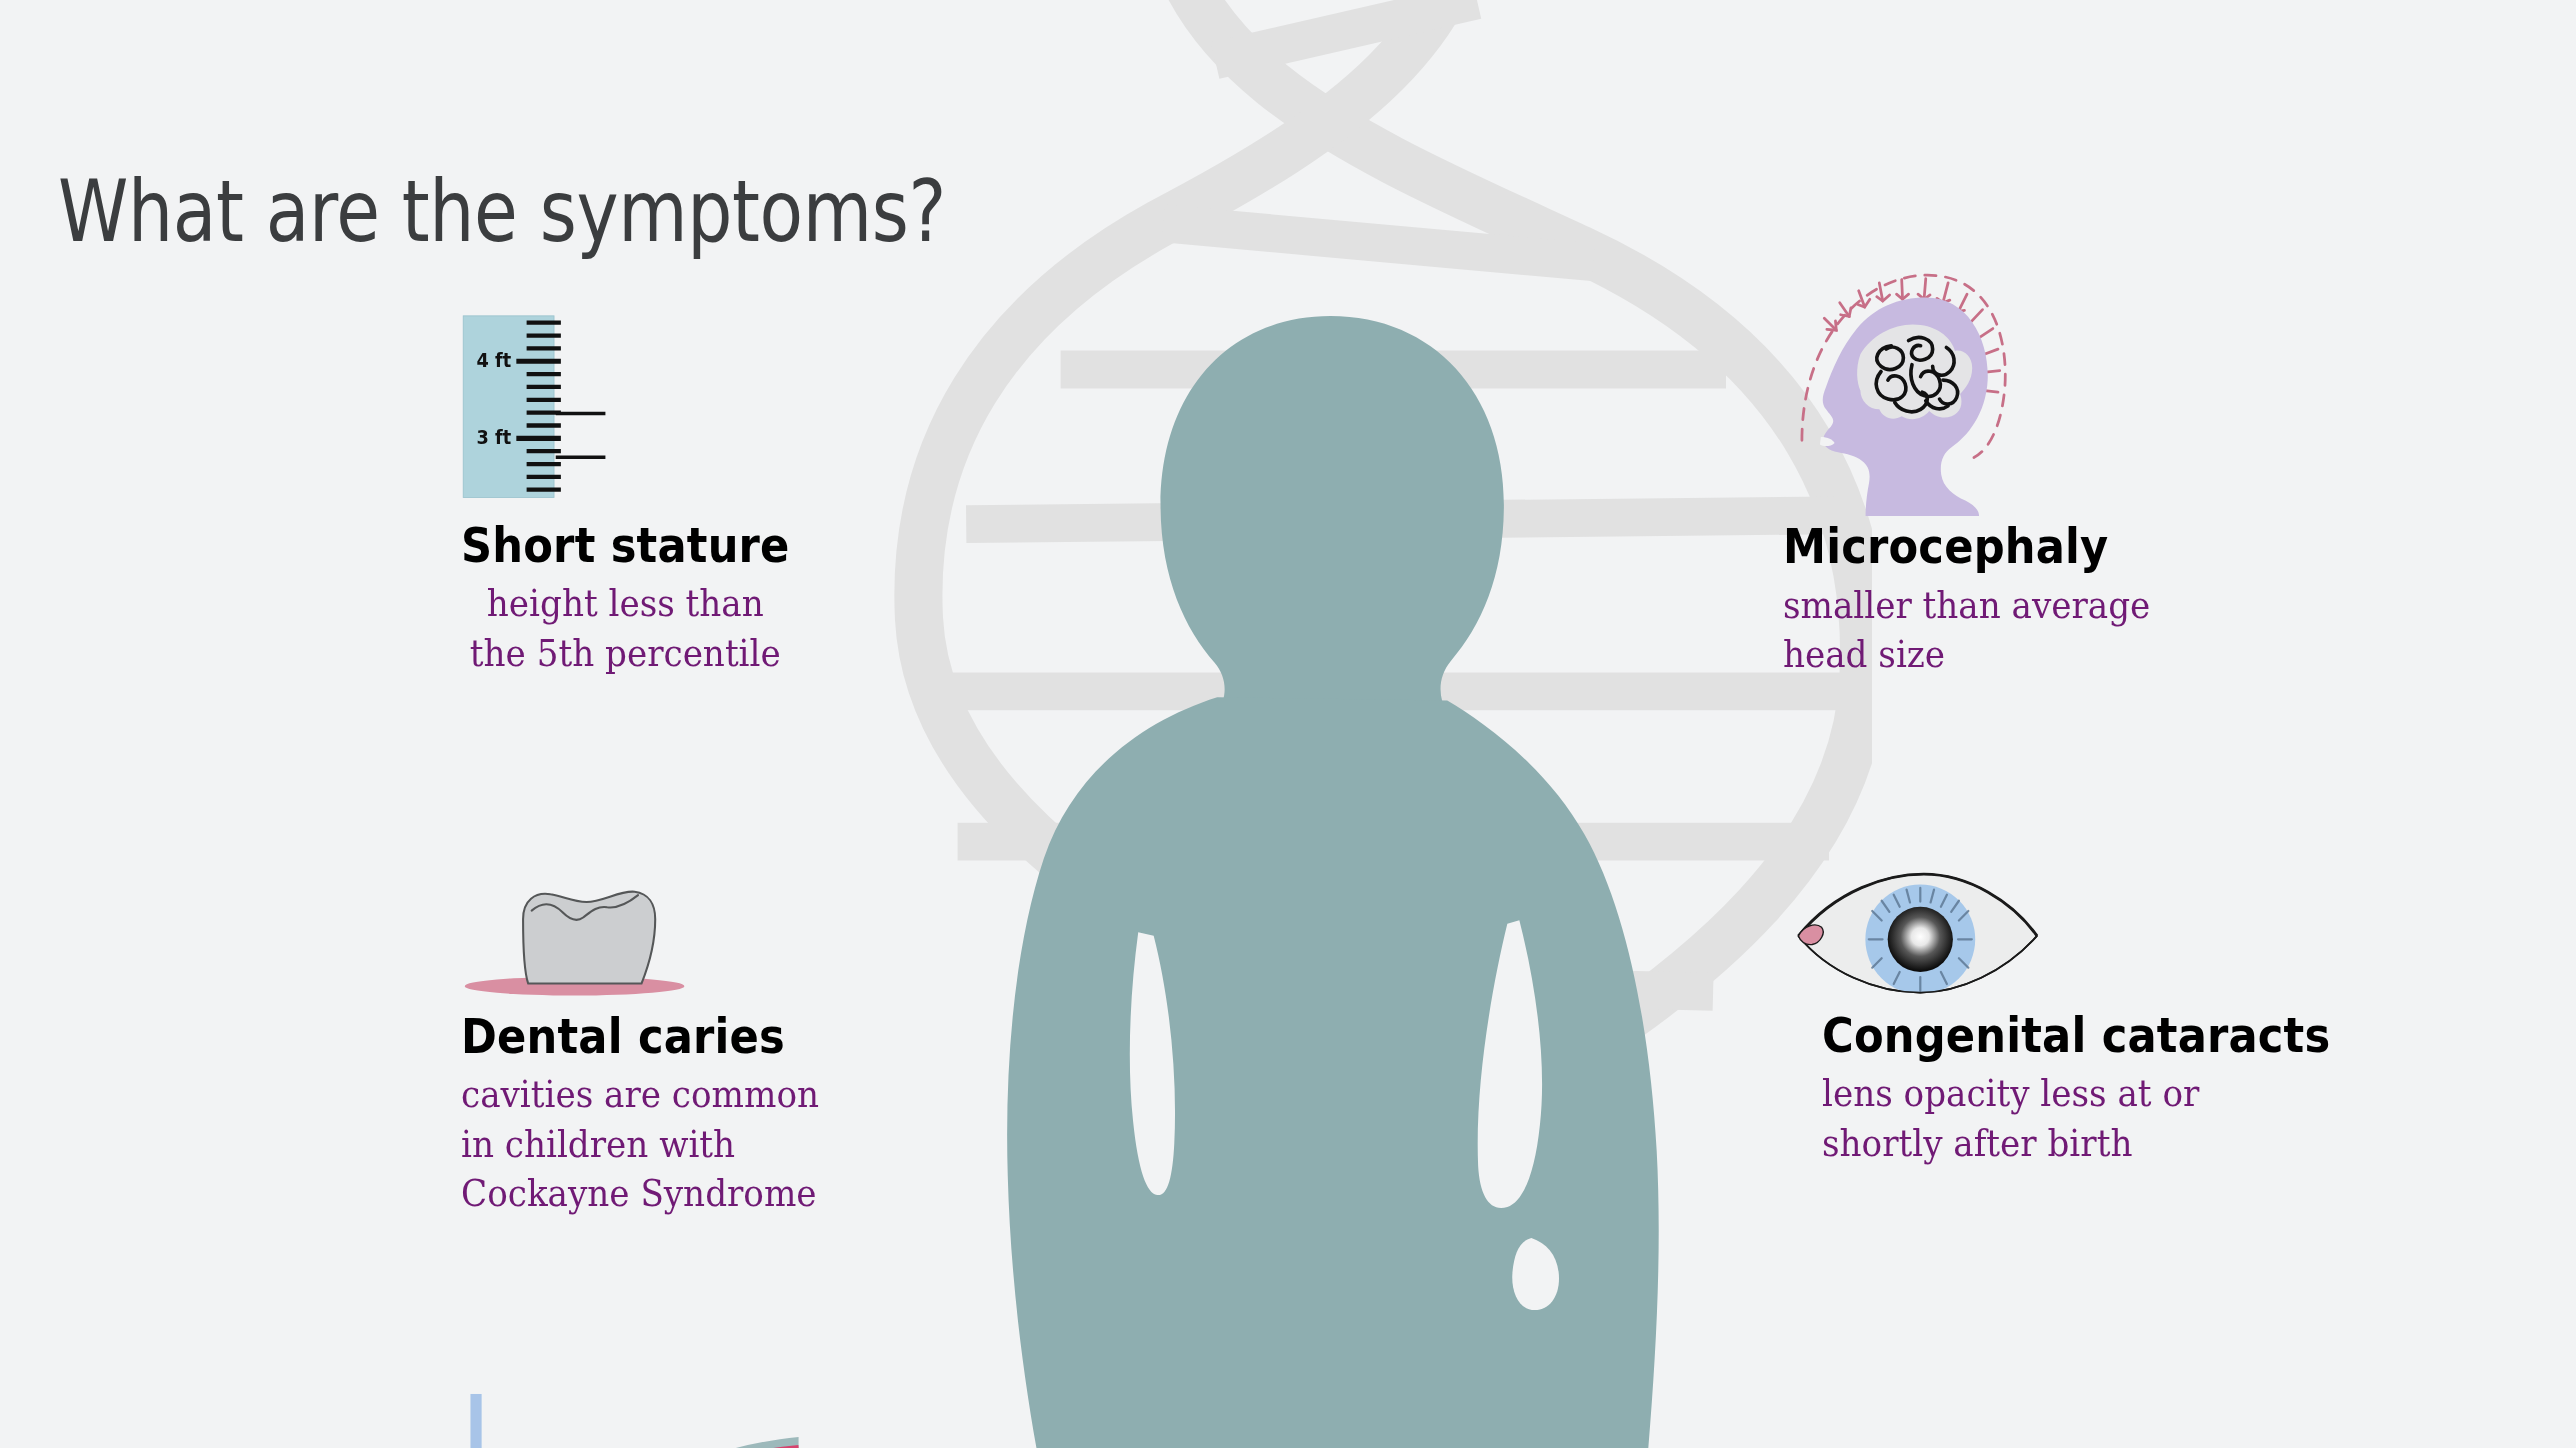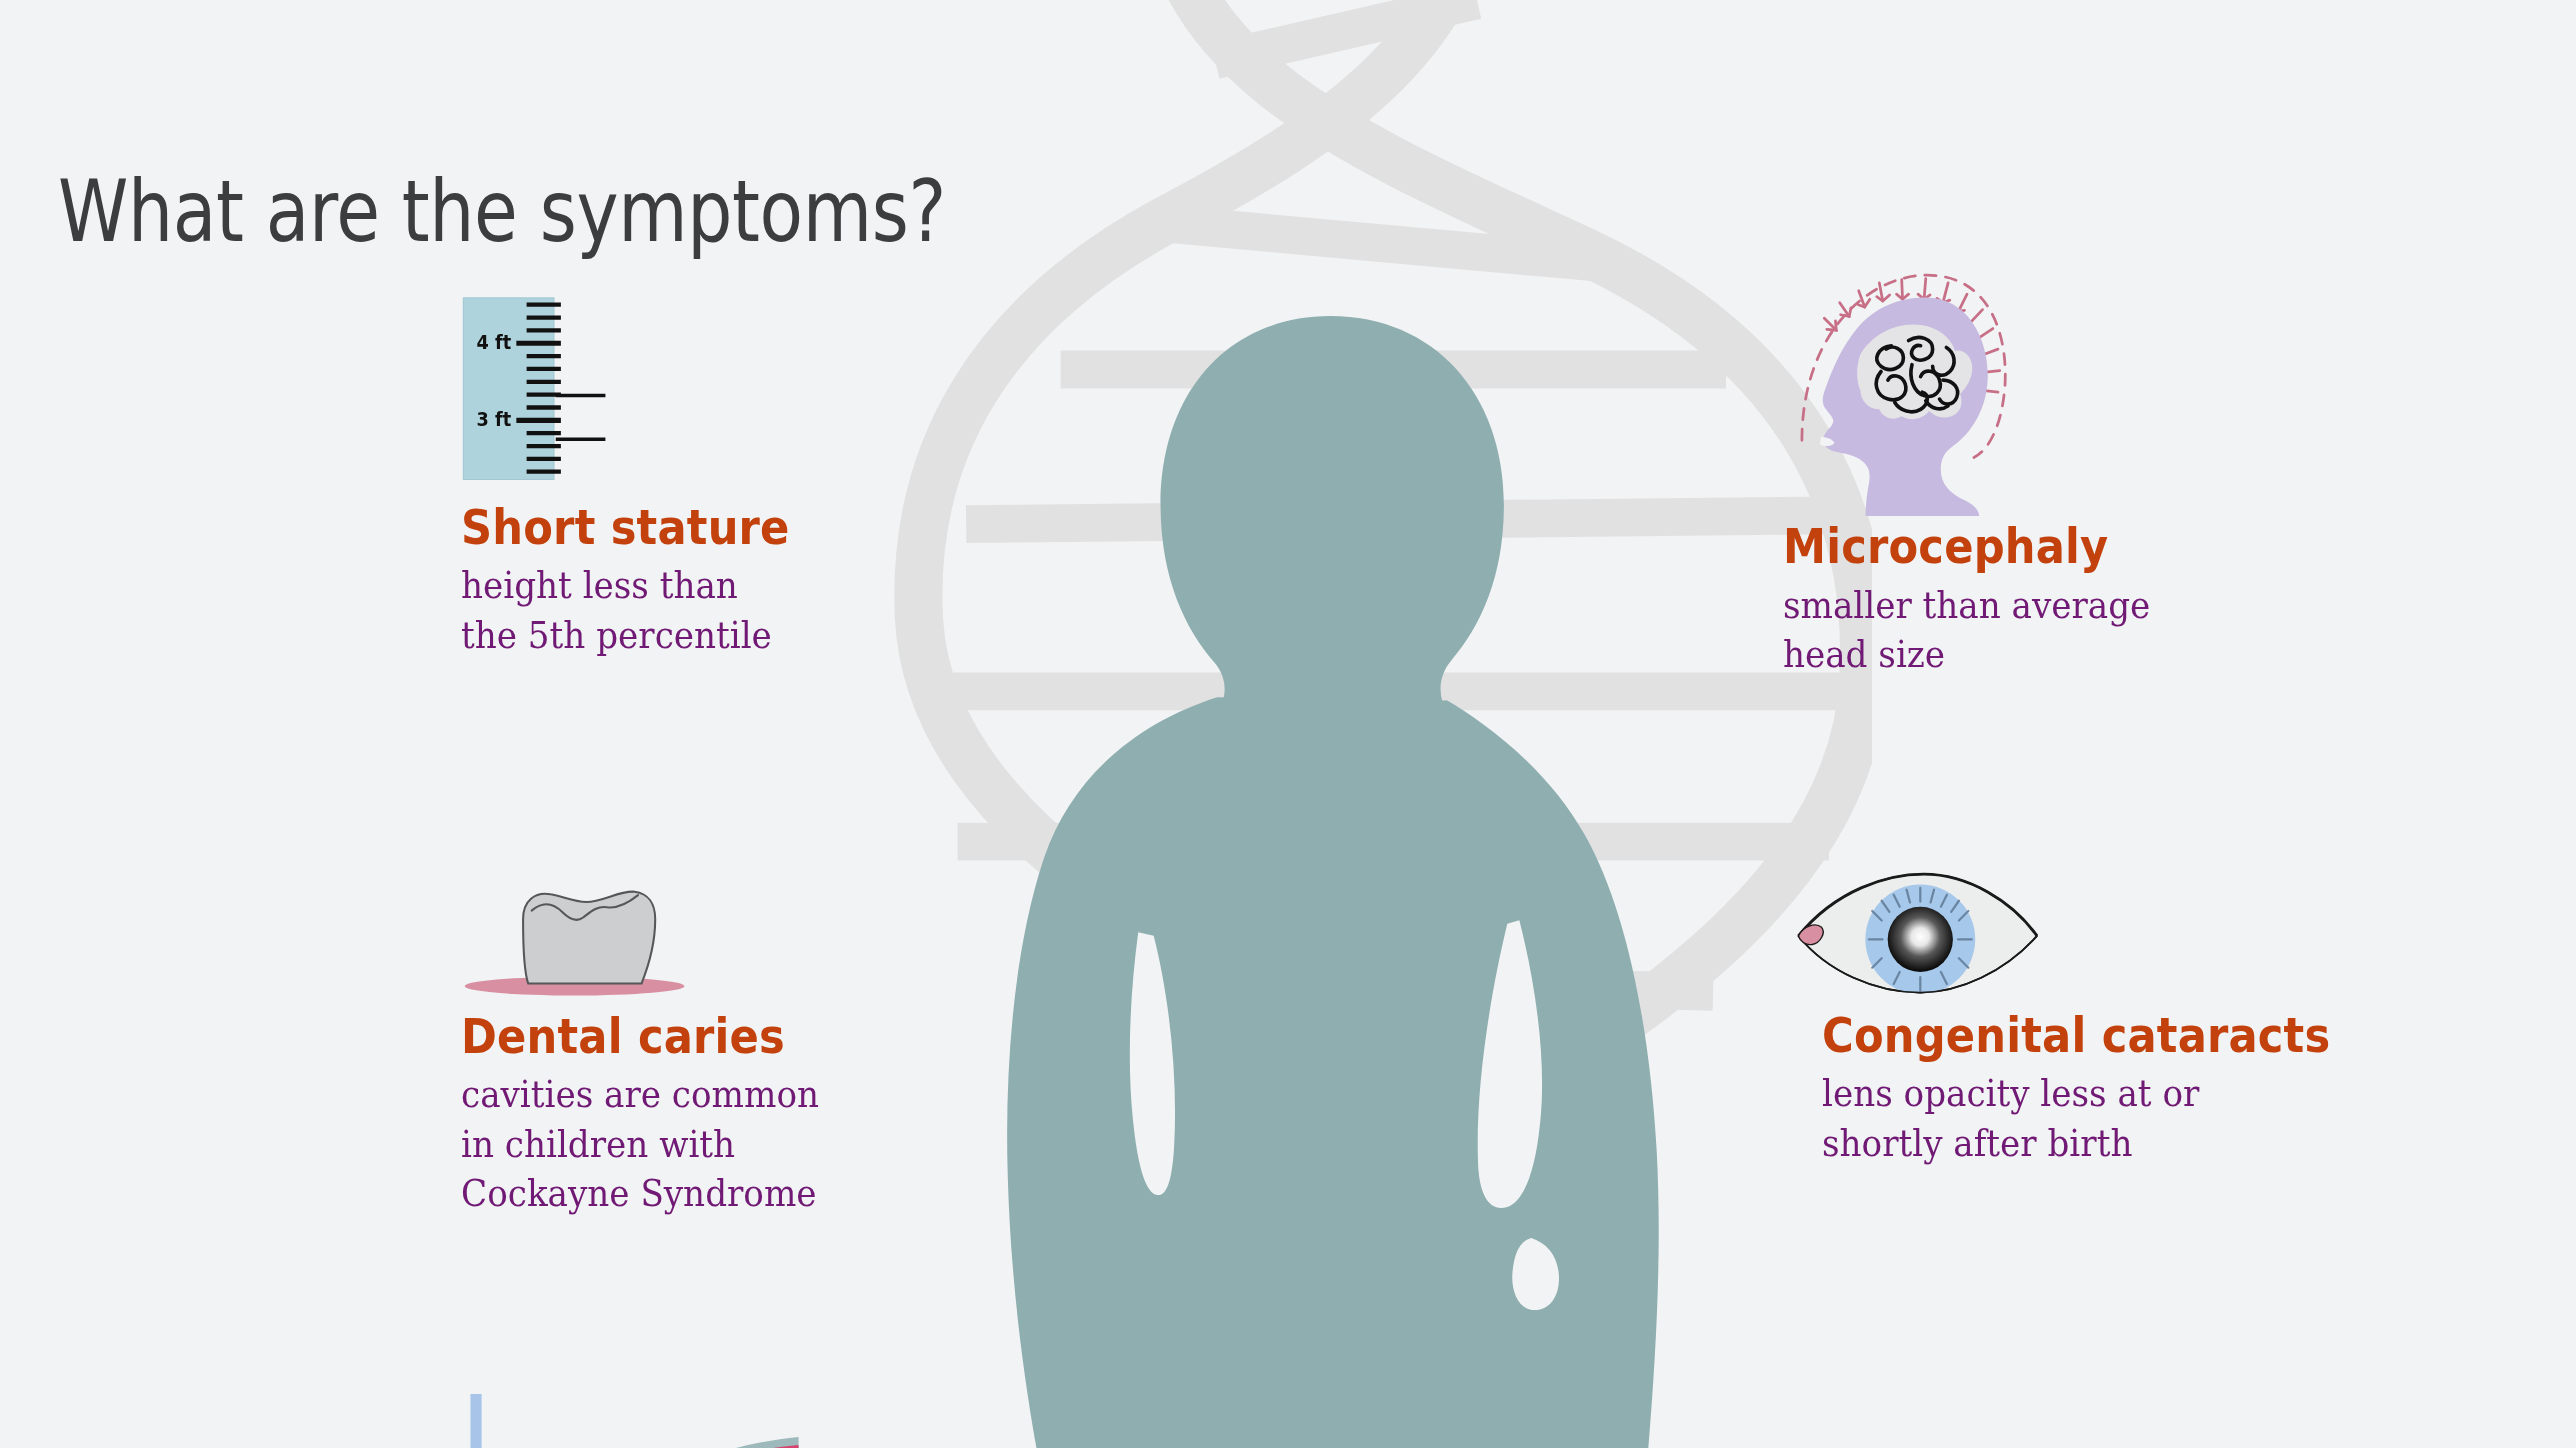--- a/index.html
+++ b/index.html
@@ -62,36 +62,36 @@
     z-index: 4;
   }
   .symptom-icon {
     position: relative;
     display: block;
   }
   .symptom-title {
     font-family: "DejaVu Sans Condensed", "Liberation Sans", sans-serif;
     font-weight: bold;
     font-size: 48px;
-    color: #c2410c;
+    color: #000000;
     line-height: 1.06;
     white-space: nowrap;
     letter-spacing: 0.2px;
   }
   .symptom-desc {
     font-family: "DejaVu Serif Condensed", "Liberation Serif", serif;
     font-size: 38px;
     color: #701a75;
     line-height: 1.30;
     margin-top: 8.6px;
     white-space: pre-line;
   }
 
   
-  #symptom-short-stature { left: 461px; top: 291px; }
+  #symptom-short-stature { left: 461px; top: 309px; text-align: center; }
   #symptom-short-stature .symptom-text { margin-top: 13.7px; margin-left: 0px; }
 
   #symptom-microcephaly  { left: 1783px; top: 258px; }
   #symptom-microcephaly .symptom-text { margin-top: 5.2px; }
 
   #symptom-dental-caries { left: 461px; top: 866px; }
   #symptom-dental-caries .symptom-text { margin-top: 12px; }
 
   #symptom-congenital-cataracts { left: 1783px; top: 867px; }
   #symptom-congenital-cataracts .symptom-text { margin-top: 12px; margin-left: 39px; }

